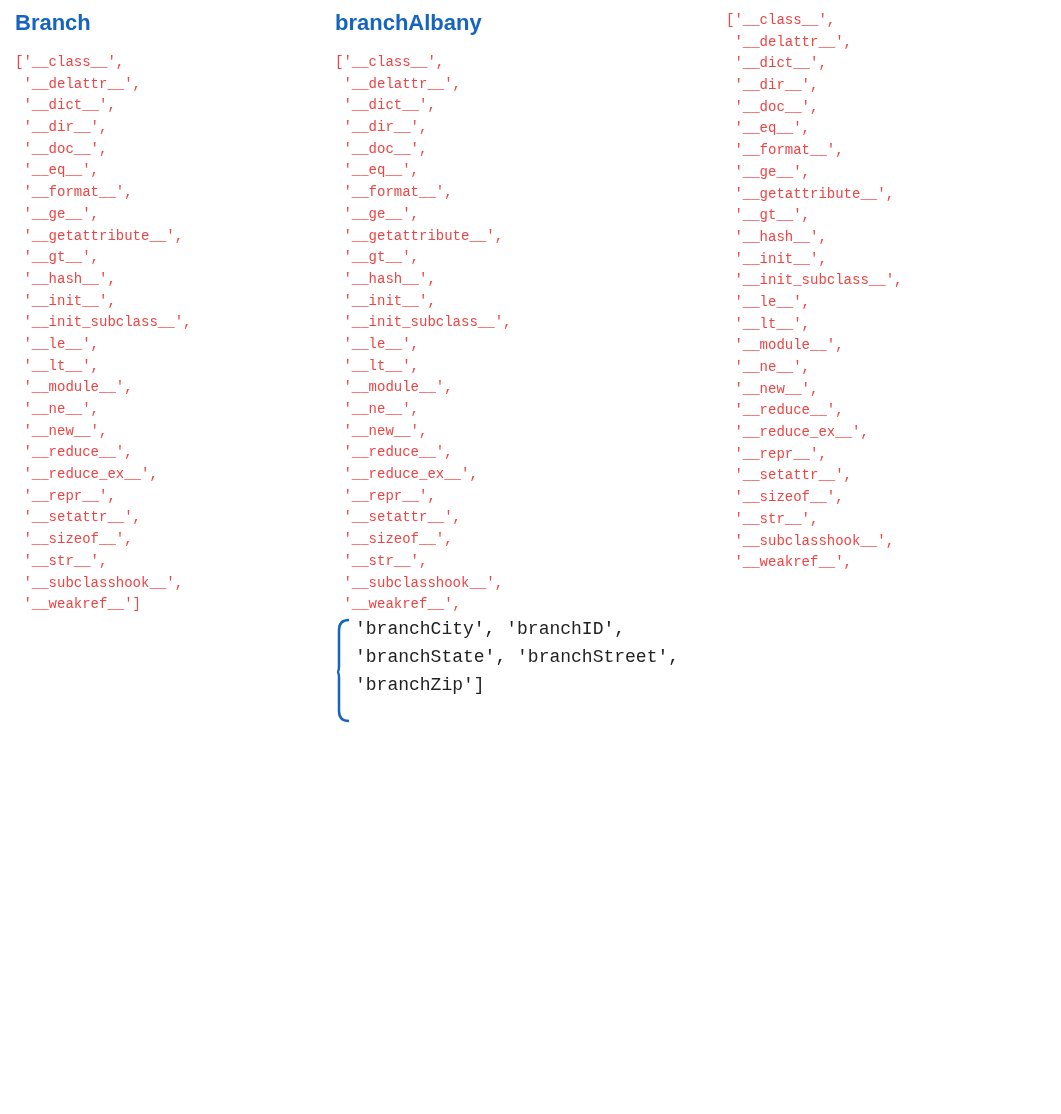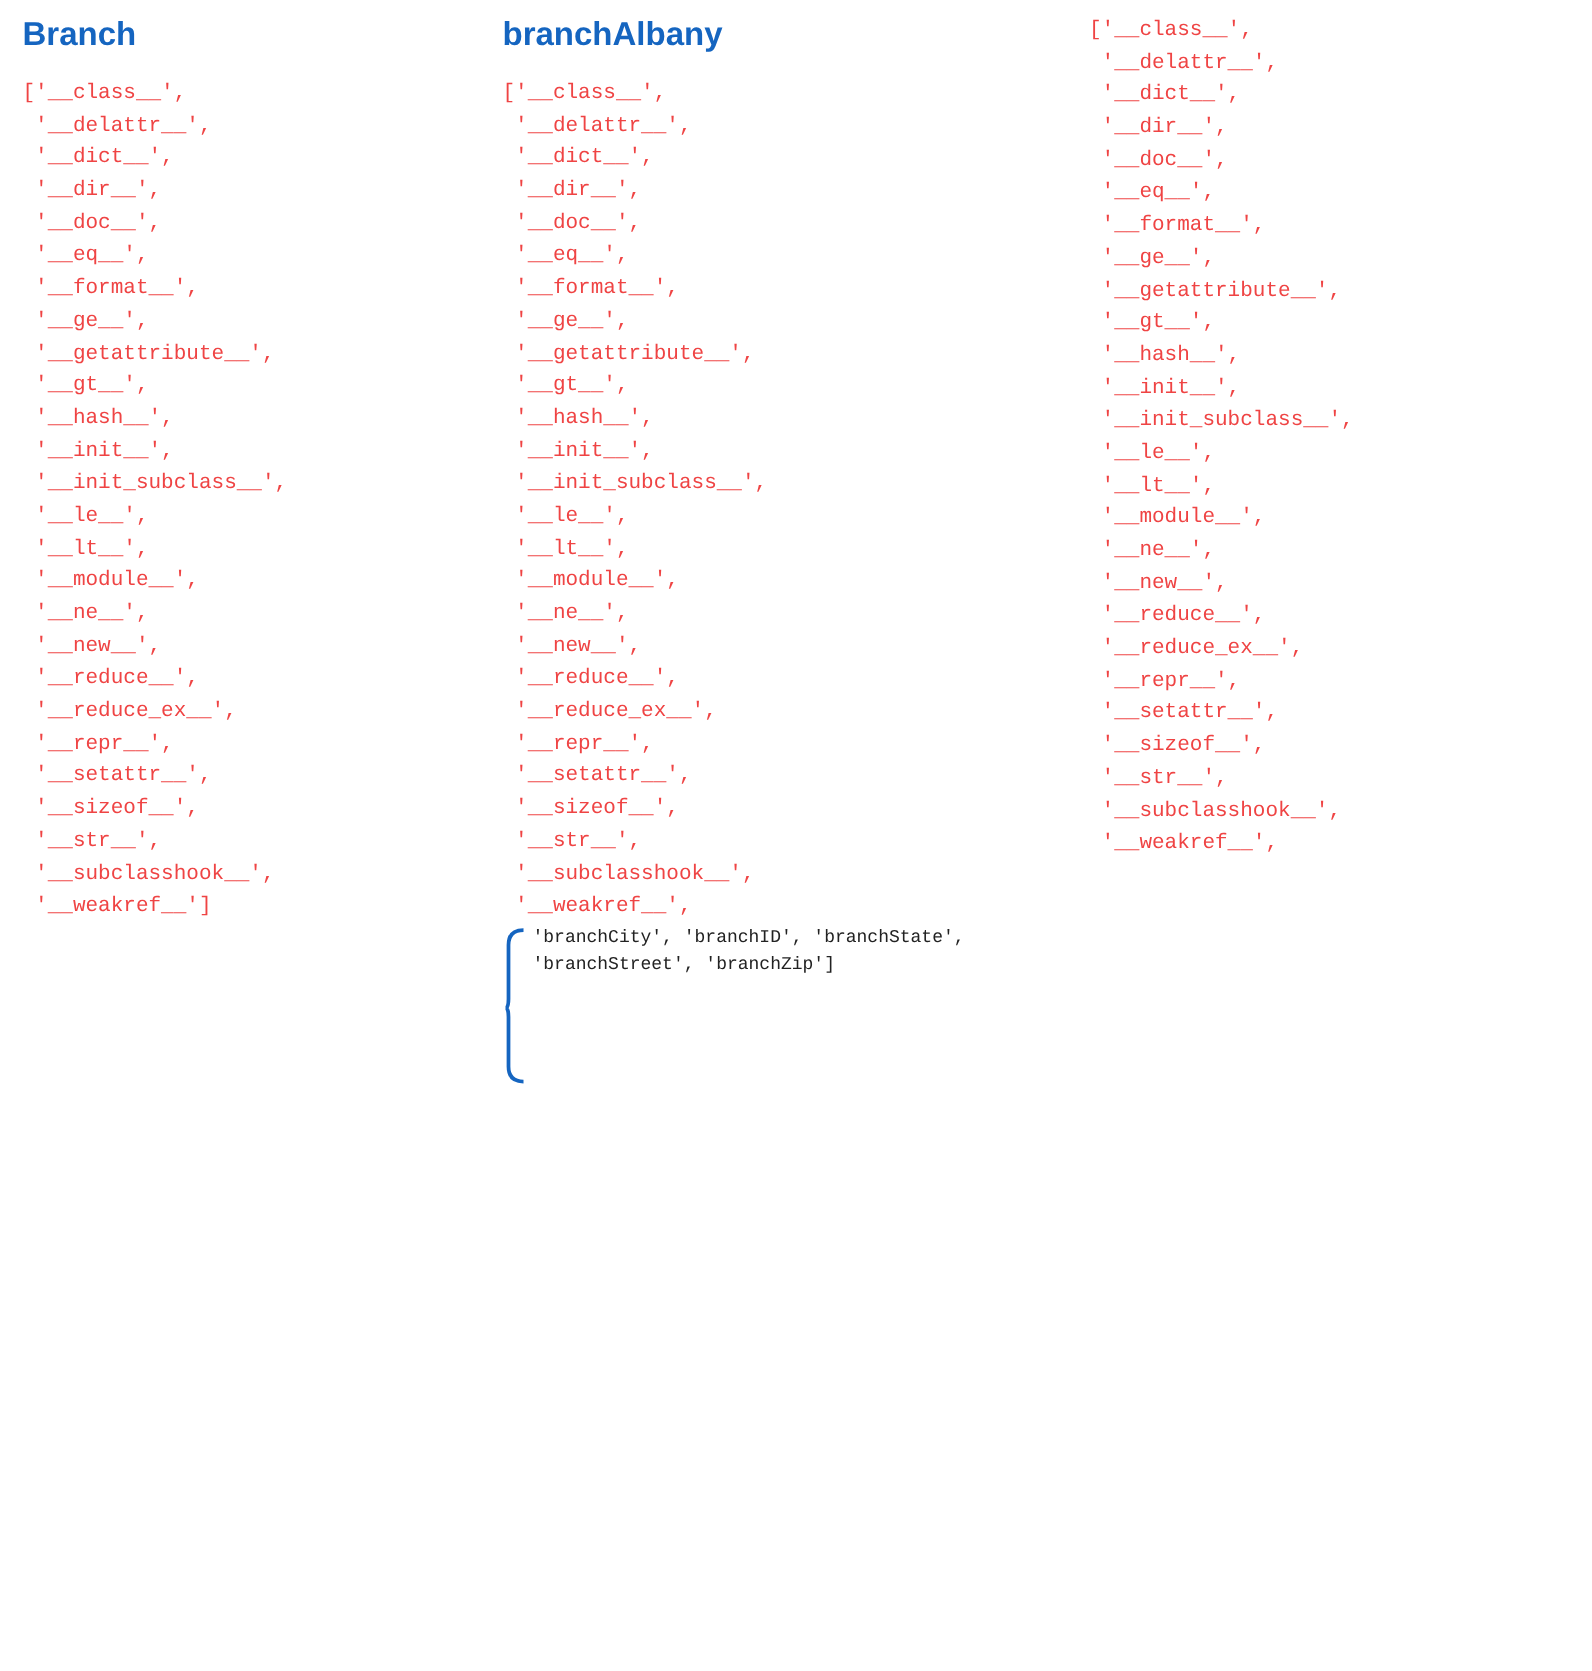--- a/index.html
+++ b/index.html
@@ -41,21 +41,21 @@
     .brace-section {
       display: flex;
       flex-direction: row;
       align-items: stretch;
       margin-top: 0;
     }
     .brace-lines {
       display: flex;
       flex-direction: column;
       font-family: 'Courier New', Courier, monospace;
-      font-size: 12px;
+      font-size: 18px;
       color: #222;
       line-height: 1.55;
     }
     .blue-brace {
       color: #1565c0;
       font-size: 28px;
       font-weight: bold;
       line-height: 1;
       display: flex;
       flex-direction: column;

